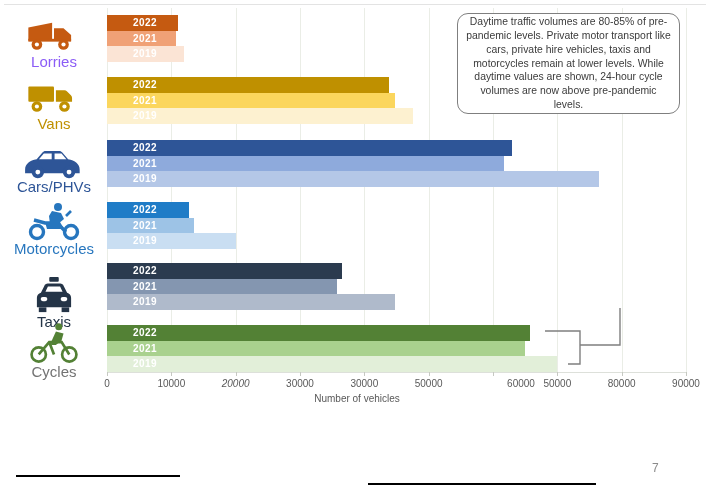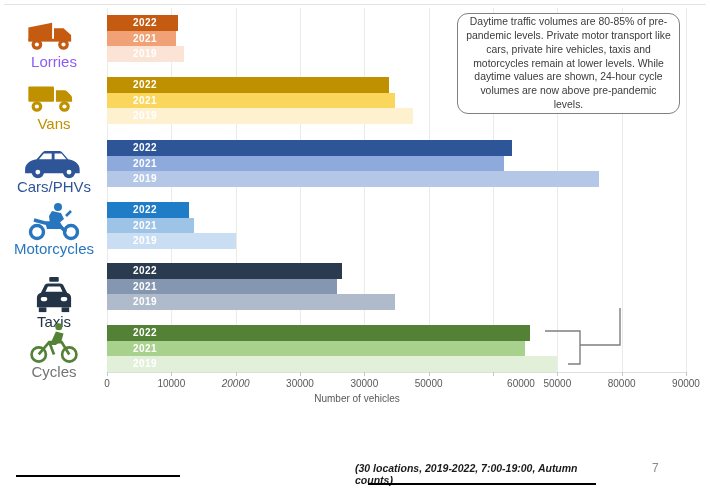--- a/index.html
+++ b/index.html
@@ -217,16 +217,15 @@
   <div class="callout callout1">
     <span>Daytime traffic volumes are 80-85% of pre-pandemic levels. Private motor transport like cars, private hire vehicles, taxis and motorcycles remain at lower levels. While daytime values are shown, 24-hour cycle volumes are now above pre-pandemic levels.</span>
   </div>
 
   <svg class="connector">
     <path d="M545 331 H580 V364 H568"></path>
     <path d="M580 345 H620 V308"></path>
   </svg>
 
   <div class="title-underline"></div>
-  <div class="footer-sub">(30 locations, 2019-2022, 7:00-19:00, Autumn counts)</div>
   <div class="sub-underline"></div>
   <div class="page-num">7</div>
 </div>
 
 </body></html>

